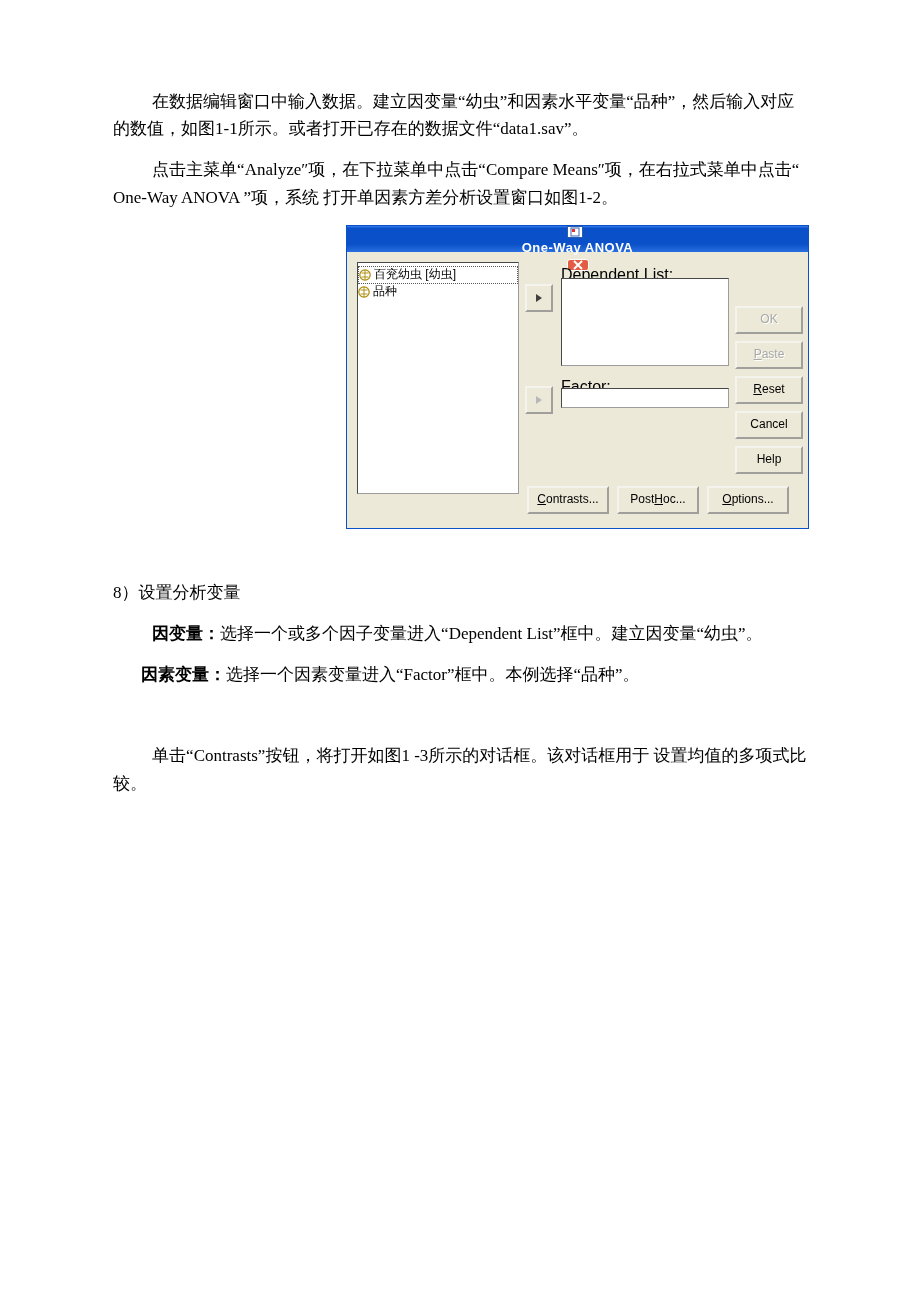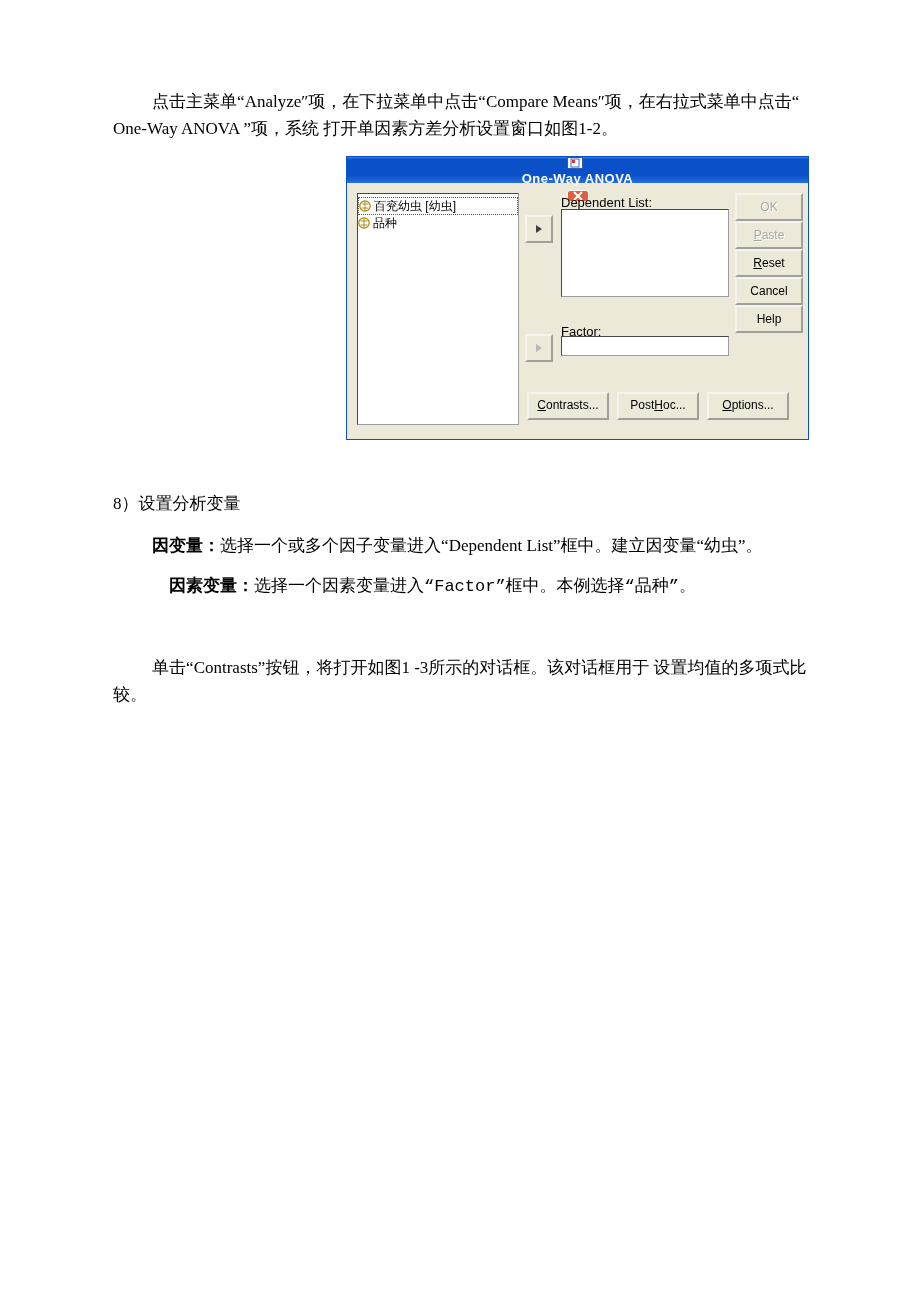--- a/index.html
+++ b/index.html
@@ -11,21 +11,21 @@
     line-height: 1.6;
   }
   .page {
     width: 920px;
     min-height: 1302px;
     padding: 88px 113px 40px 113px;
     box-sizing: border-box;
   }
   .para { margin: 0 0 14px 0; }
   .indent { text-indent: 2.3em; }
-  .indent-deep { margin-left: 56px; font-family: Liberation Mono, monospace; }
+  .indent-deep { margin-left: 28px; }
   .bold { font-weight: bold; }
 
   
   .fig-wrap {
     margin: 14px 0 6px 233px;
     width: 461px;
   }
   .dialog {
     width: 461px;
     border: 1px solid #0a50c8;
@@ -102,42 +102,42 @@
     width: 24px; height: 24px;
     border: 2px outset #f4f3ee;
     background: #ece9d8;
     display:flex;align-items:center;justify-content:center;
     cursor: default;
   }
   .move-btn svg{width:8px;height:10px;}
   .move1 { grid-column: 2; grid-row: 1; margin-top: 22px; }
   .move2 { grid-column: 2; grid-row: 4; margin-top: 14px; }
 
-  .lbl-dep { grid-column: 3; grid-row: 1; font-size: 13px; height: 14px; }
+  .lbl-dep { grid-column: 3; grid-row: 1; font-size: 16px; height: 14px; }
   .dep-list {
     grid-column: 3; grid-row: 1 / span 3;
     margin-top: 16px;
     background: #fff;
     border: 1px inset #9c9c9c;
     height: 88px;
     box-sizing: border-box;
   }
-  .lbl-fac { grid-column: 3; grid-row: 4; font-size: 13px; margin-top: 2px; }
+  .lbl-fac { grid-column: 3; grid-row: 4; font-size: 16px; margin-top: 2px; }
   .fac-box {
     grid-column: 3; grid-row: 4;
     margin-top: 16px;
     background: #fff;
     border: 1px inset #9c9c9c;
     height: 20px;
     box-sizing: border-box;
   }
 
   .side-btns {
     grid-column: 4; grid-row: 1 / span 5;
-    display: flex; flex-direction: column; 
+    display: flex; flex-direction: column; gap: 7px; margin-top: 44px;
   }
   .xp-btn {
     height: 24px;
     min-width: 64px;
     border: 2px outset #f4f3ee;
     background: #ece9d8;
     font-family: Tahoma, Arial, sans-serif;
     font-size: 12px;
     display:flex;align-items:center;justify-content:center;
     cursor: default;
@@ -158,20 +158,21 @@
     font-family: "SimSun","宋体",serif;
     font-size: 17px;
     margin-top: 2px;
   }
 </style>
 </head>
 <body>
 
 <div class="page">
 
+  <p class="para indent">在数据编辑窗口中输入数据。建立因变量“幼虫”和因素水平变量“品种”，然后输入对应的数值，如图1-1所示。或者打开已存在的数据文件“data1.sav”。</p>
 
 
   <p class="para indent">点击主菜单“Analyze″项，在下拉菜单中点击“Compare Means″项，在右拉式菜单中点击“ One-Way ANOVA ”项，系统 打开单因素方差分析设置窗口如图1-2。</p>
 
   <div class="fig-wrap">
     <div class="dialog">
       <div class="titlebar">
         <span class="app-icon">
           <svg viewBox="0 0 10 10">
               <rect x="1" y="1" width="8" height="8" fill="#fff" stroke="#3a66b5"></rect>

